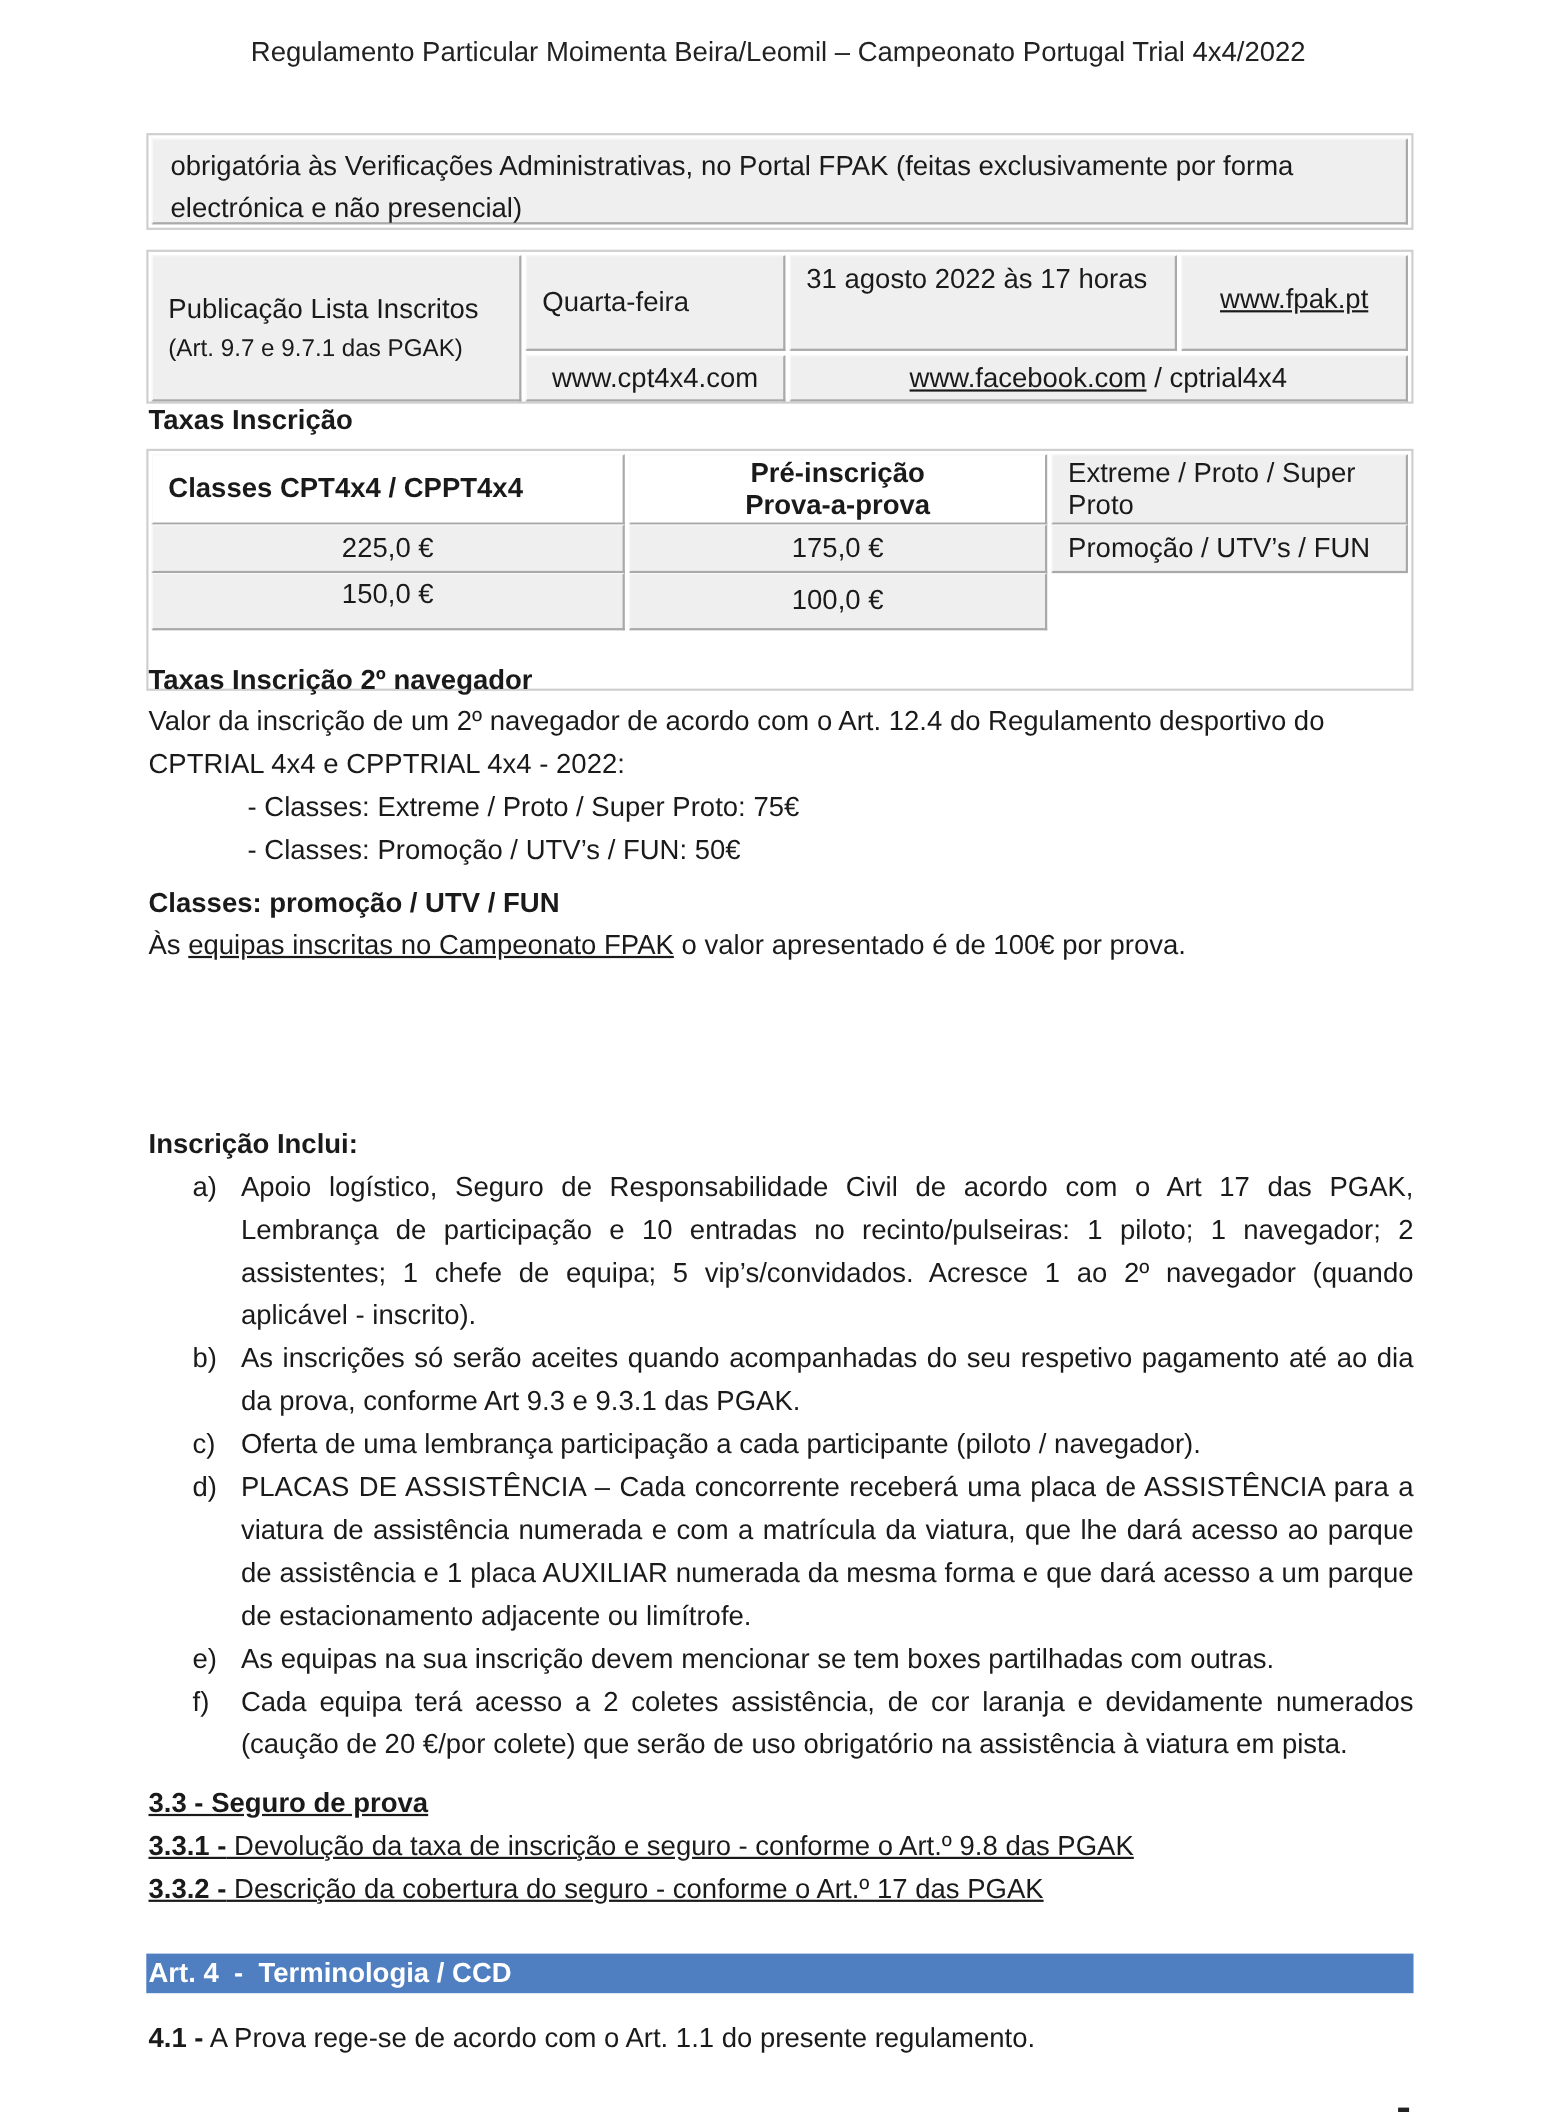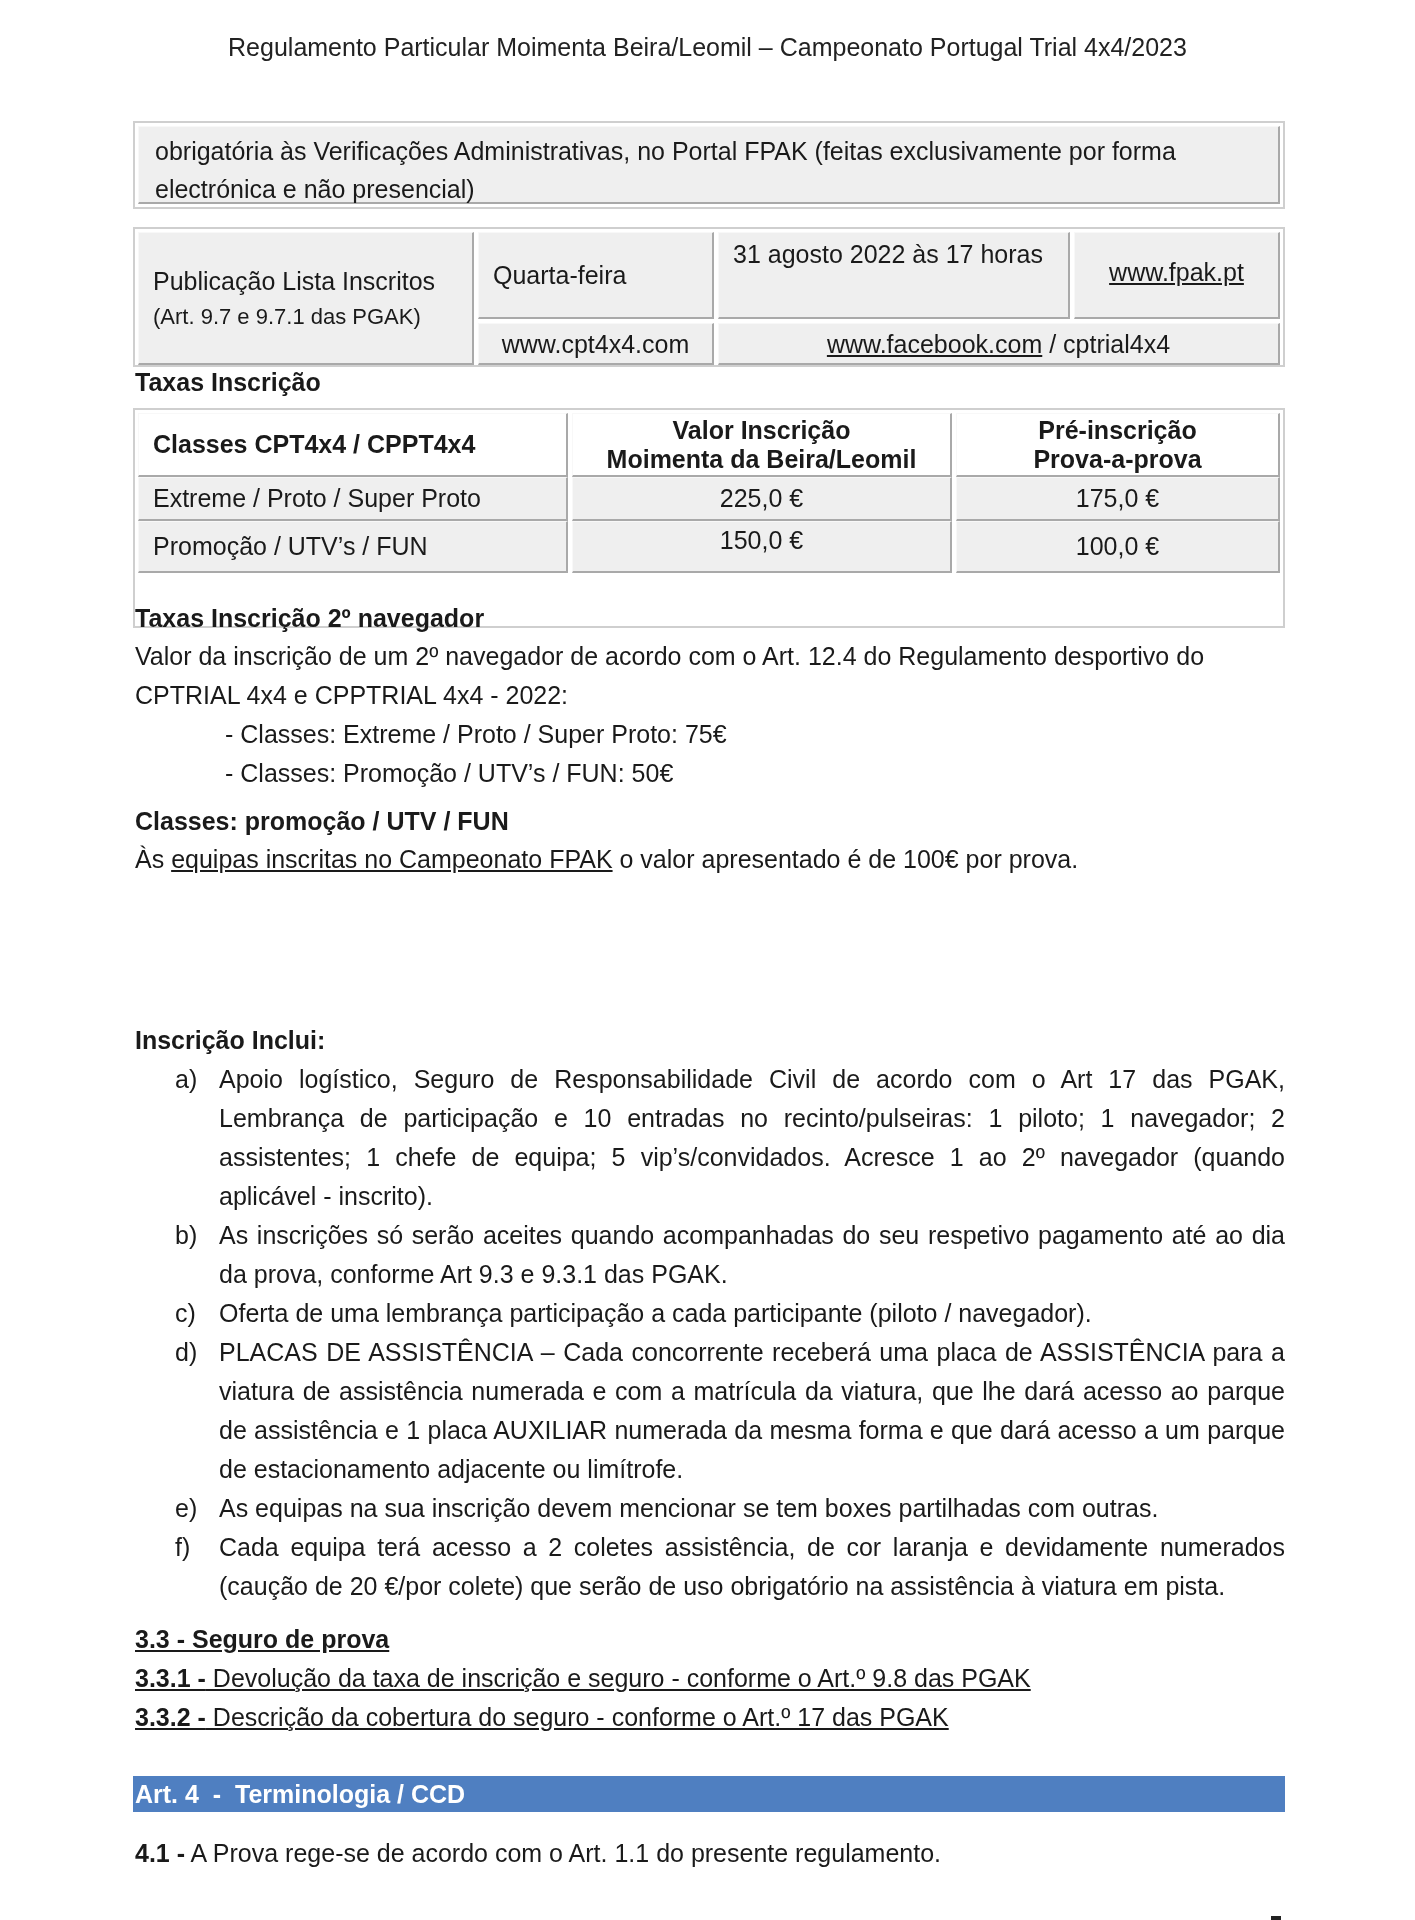--- a/index.html
+++ b/index.html
@@ -57,21 +57,21 @@
   #seguro { position: absolute; top: 1620px; left: 135px; width: 1150px; text-decoration: underline; }
 
   #art4 { position: absolute; top: 1776px; left: 133px; width: 1152px; height: 36px;
     background: #4f7fc1; color: #ffffff; font-weight: bold; font-size: 25px; line-height: 36px; padding-left: 2px; box-sizing: border-box; }
   #art41 { position: absolute; top: 1834px; left: 135px; }
   #page-mark { position: absolute; top: 1916px; left: 1271px; width: 10px; height: 4px; background: #222; }
 </style>
 </head>
 <body>
 
-<div class="page-header">Regulamento Particular Moimenta Beira/Leomil – Campeonato Portugal Trial 4x4/2023</div>
+<div class="page-header">Regulamento Particular Moimenta Beira/Leomil – Campeonato Portugal Trial 4x4/2022</div>
 
 <div id="box1" class="box-table">
   <div class="cell">obrigatória às Verificações Administrativas, no Portal FPAK (feitas exclusivamente por forma electrónica e não presencial)</div>
 </div>
 
 <div id="box2" class="box-table">
   <div class="cell c-pub">
     <span>Publicação Lista Inscritos</span>
     <span class="sub">(Art. 9.7 e 9.7.1 das PGAK)</span>
   </div>
@@ -81,23 +81,20 @@
   <div class="cell c-cpt">www.cpt4x4.com</div>
   <div class="cell c-fb">
     <span class="u">www.facebook.com</span>
       <span style="white-space:pre"> / cptrial4x4</span>
   </div>
 </div>
 
 <div id="taxas-title" class="h-bold">Taxas Inscrição</div>
 <div id="box3" class="box-table">
   <div class="cell hdr">Classes CPT4x4 / CPPT4x4</div>
-  <div class="cell hdr center">
-    <div><span>Valor Inscrição</span><br><span>Moimenta da Beira/Leomil</span></div>
-  </div>
   <div class="cell hdr center">
     <div><span>Pré-inscrição</span><br><span>Prova-a-prova</span></div>
   </div>
   <div class="cell">Extreme / Proto / Super Proto</div>
   <div class="cell center">225,0 €</div>
   <div class="cell center">175,0 €</div>
   <div class="cell">Promoção / UTV’s / FUN</div>
   <div class="cell center" style="align-items:flex-start;padding-top:4px">150,0 €</div>
   <div class="cell center">100,0 €</div>
 </div>

